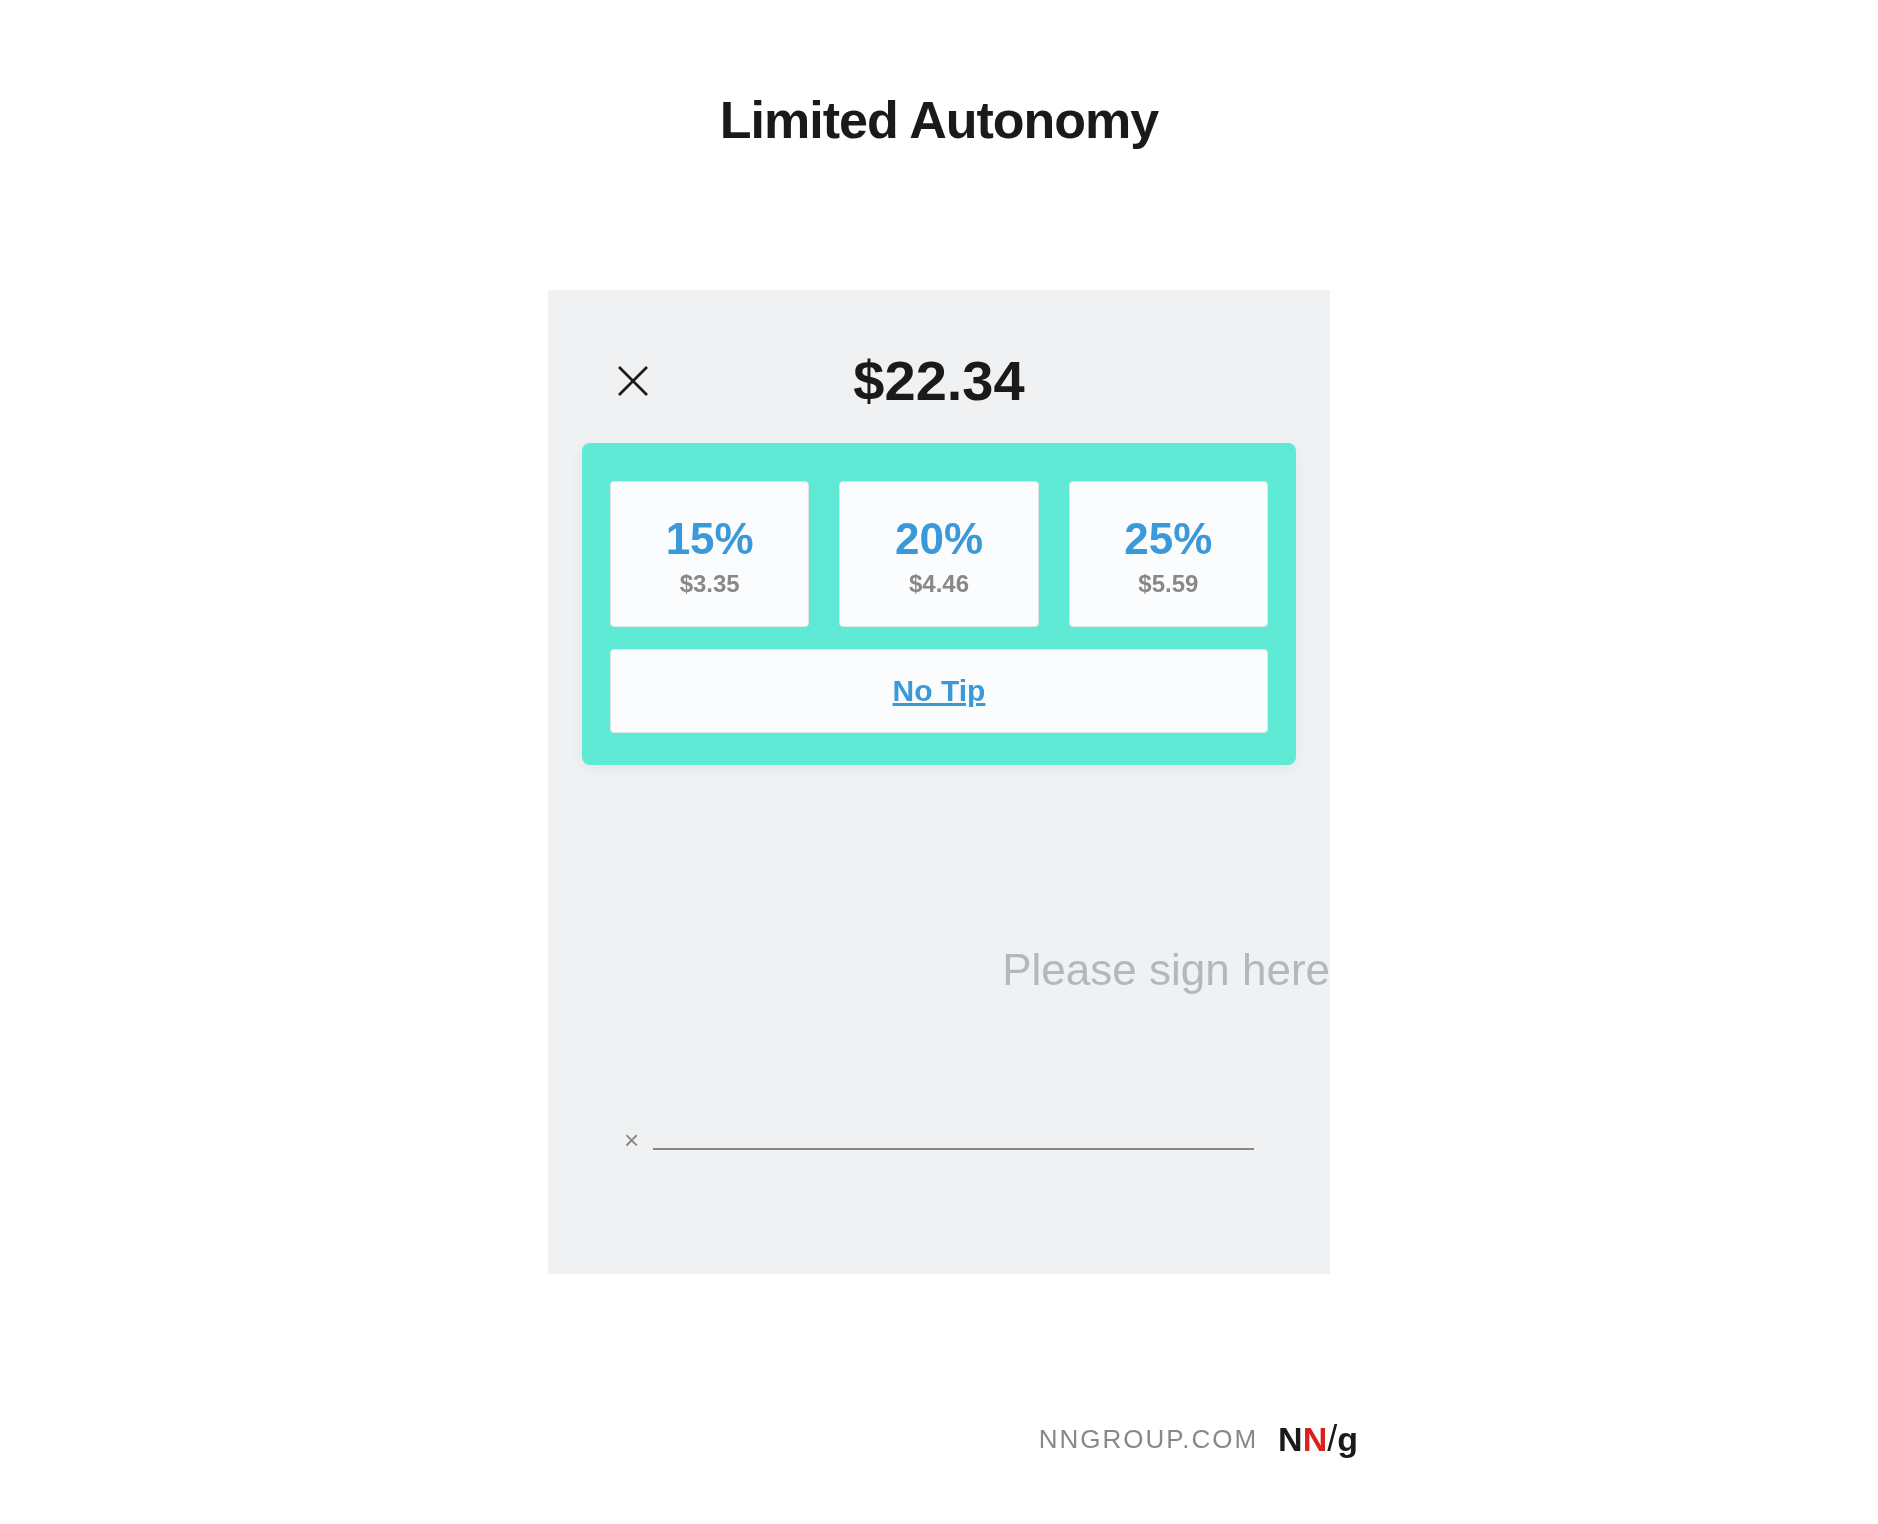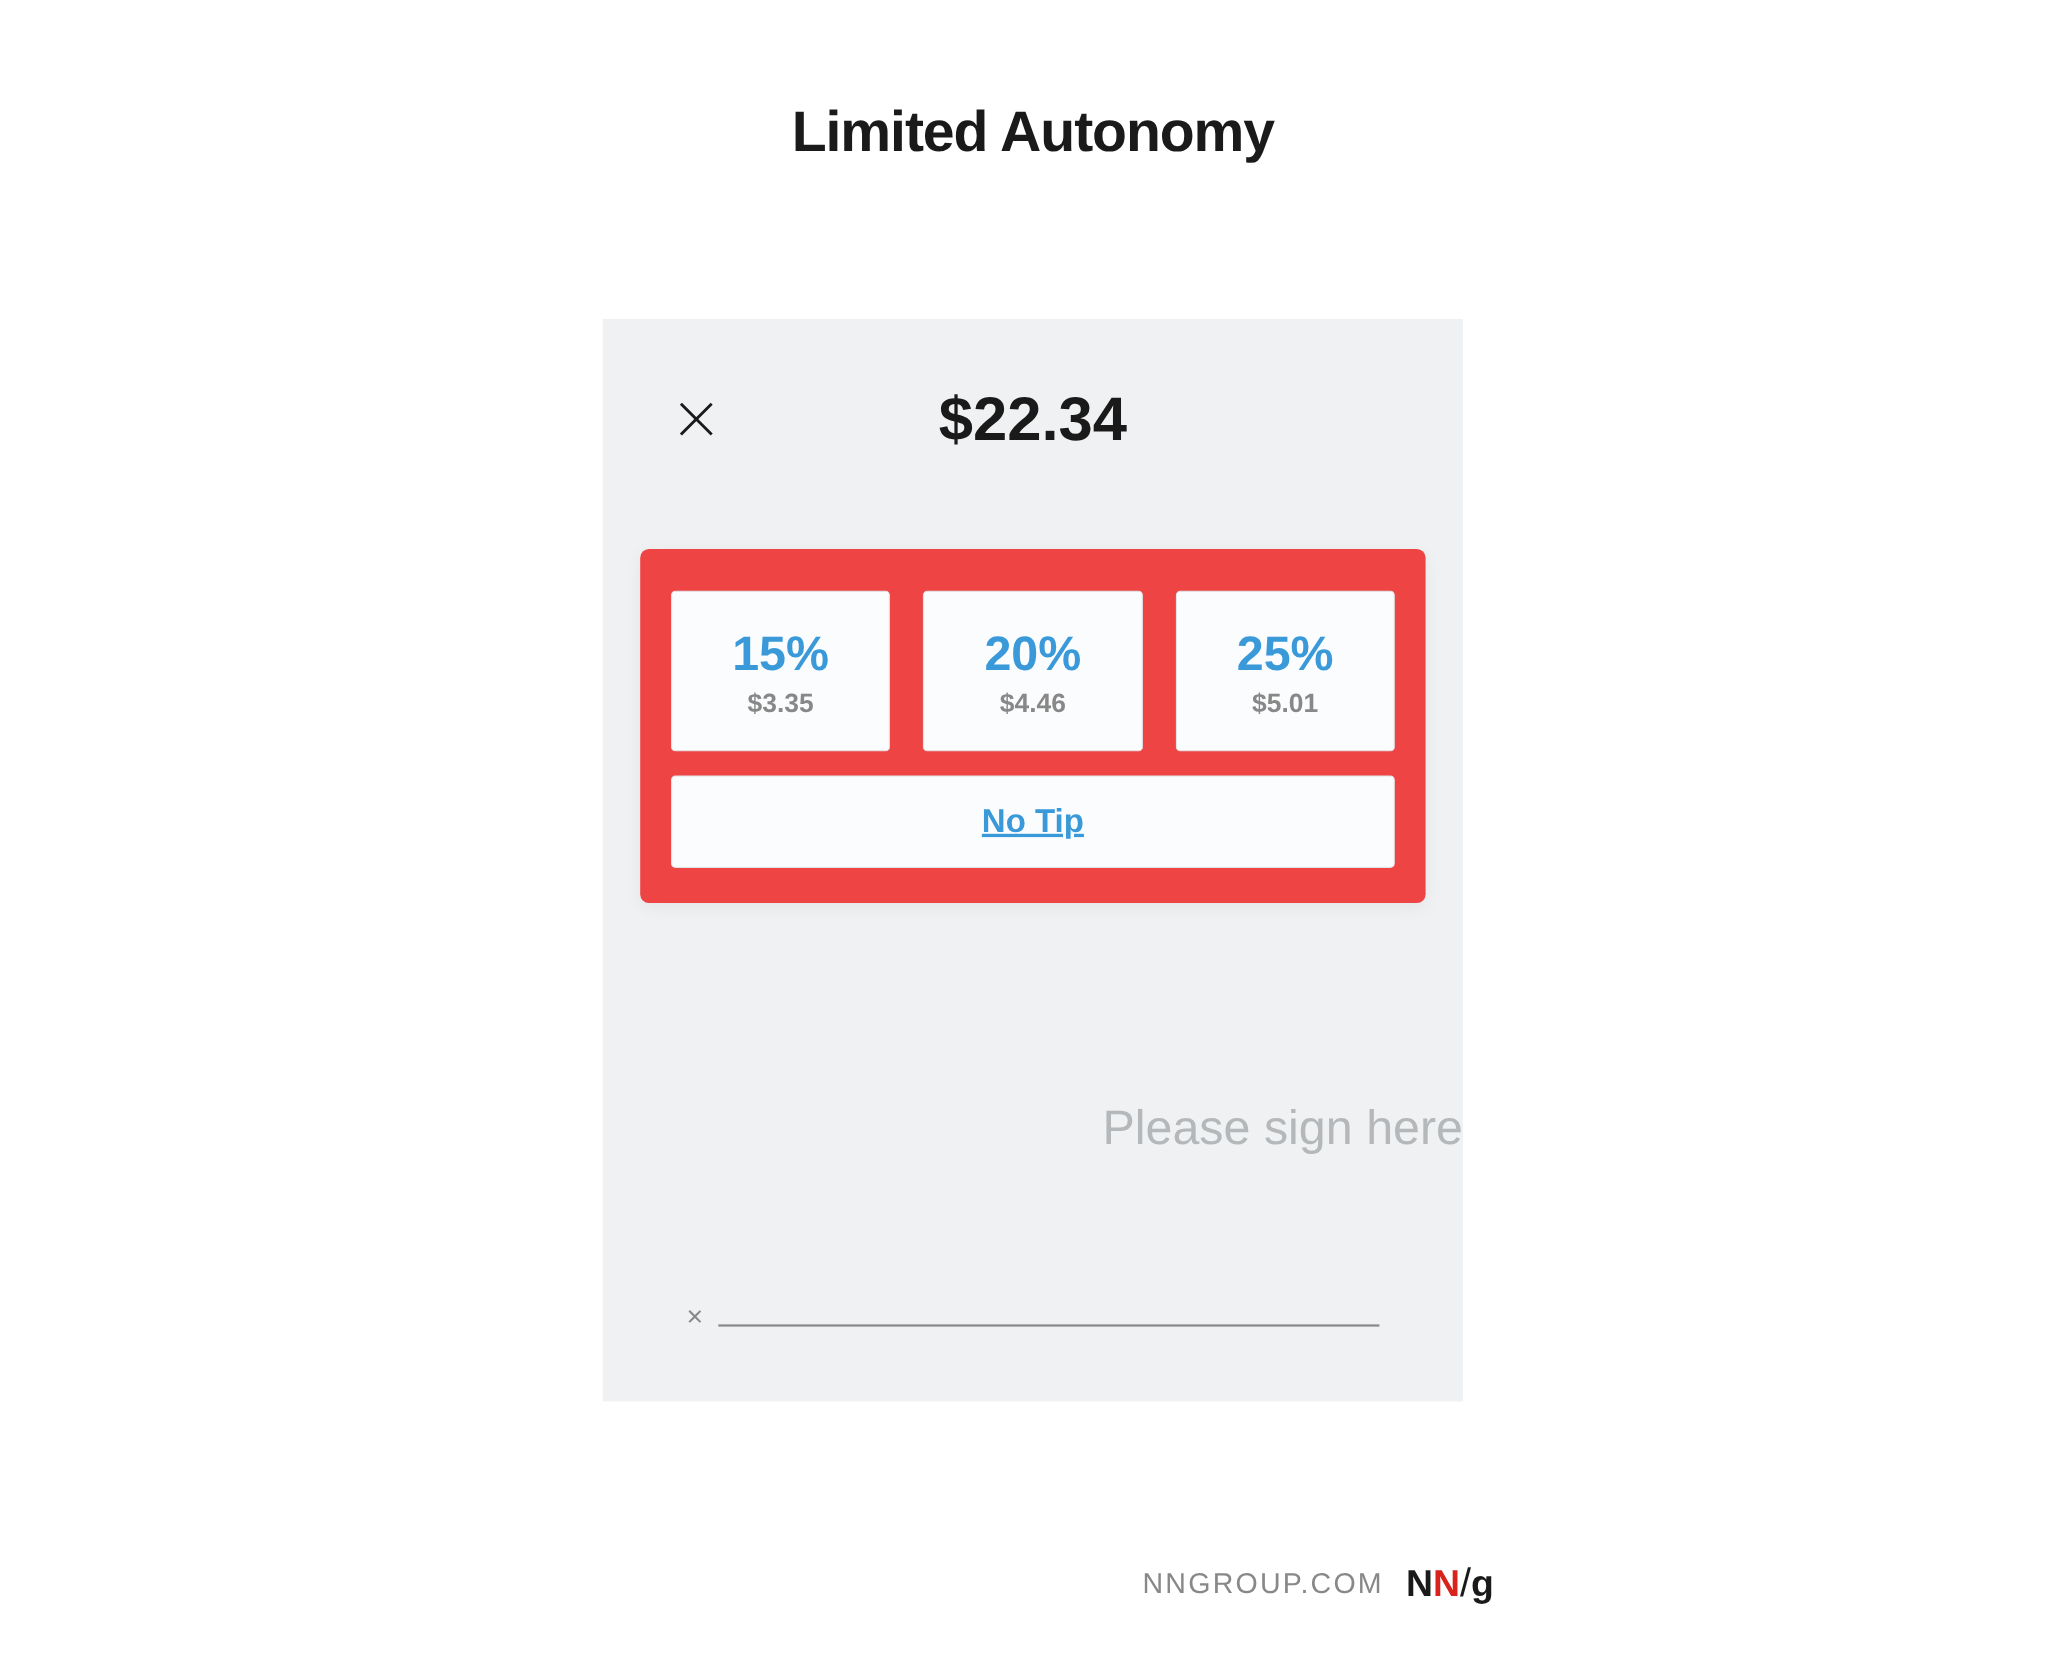--- a/index.html
+++ b/index.html
@@ -50,22 +50,22 @@
     }
     .amount {
       flex: 1;
       text-align: center;
       font-size: 56px;
       font-weight: 700;
       color: #1a1a1a;
       margin-left: -46px;
     }
     .tip-card {
-      background: #ef4444;
-      margin: 86px 34px 0;
+      background: #5eead4;
+      margin: 30px 34px 0;
       border-radius: 8px;
       padding: 38px 28px 32px;
       box-shadow: 0 4px 16px rgba(0,0,0,0.05);
     }
     .tip-options {
       display: flex;
       gap: 30px;
       margin-bottom: 22px;
     }
     .tip-option {
@@ -168,21 +168,21 @@
       <div class="tip-option">
         <div class="tip-percent">15%</div>
         <div class="tip-amount">$3.35</div>
       </div>
       <div class="tip-option">
         <div class="tip-percent">20%</div>
         <div class="tip-amount">$4.46</div>
       </div>
       <div class="tip-option">
         <div class="tip-percent">25%</div>
-        <div class="tip-amount">$5.01</div>
+        <div class="tip-amount">$5.59</div>
       </div>
     </div>
     <div class="no-tip">No Tip</div>
   </div>
 
   <div class="sign-prompt">Please sign here</div>
 
   <div class="signature-line">
     <span class="signature-x">×</span>
     <div class="signature-underline"></div>

